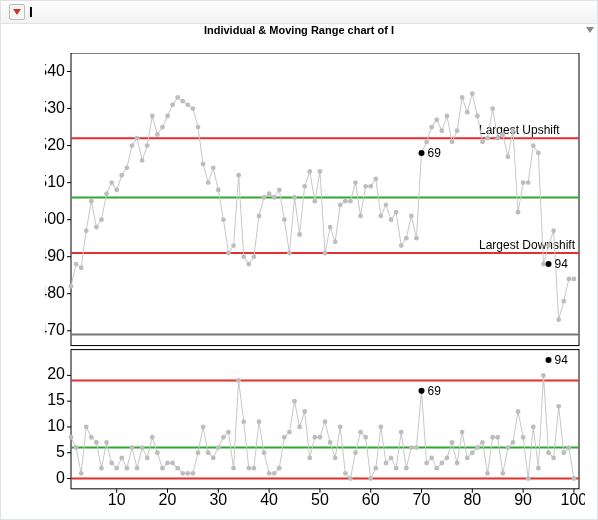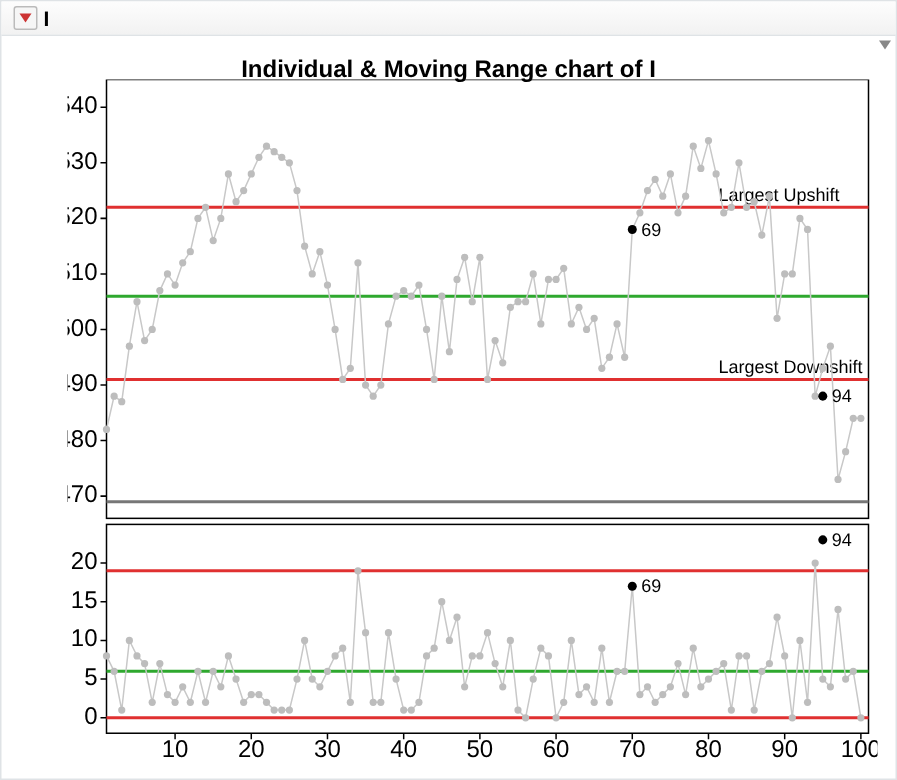--- a/index.html
+++ b/index.html
@@ -3,21 +3,21 @@
 <meta charset="utf-8">
 <style>
   html,body{margin:0;padding:0;font-family:Arial,Helvetica,sans-serif;background:#fff}
   .outer{width:598px;height:520px;background:#fff;border:1px solid #dfe3e6;box-sizing:border-box;position:relative}
   .titlebar{height:22px;display:flex;align-items:center;gap:4px;padding:0 8px;border-bottom:1px solid #dfe3e6;background:linear-gradient(#fdfdfd,#f2f2f2)}
   .triangle-wrap{width:14px;height:14px;border:1px solid #bbb;border-radius:2px;display:flex;align-items:center;justify-content:center;background:#f6f6f6;color:#c33}
   .triangle-wrap svg{display:block}
   .tlabel{font-weight:bold;font-size:14px}
   .right-handle{position:absolute;right:2px;top:24px;width:10px;height:14px}
   .right-handle svg{display:block}
-  .title{font-weight:bold;font-size:16px;text-align:center;margin:14px 0 2px}
+  .title{font-weight:bold;font-size:11px;text-align:center;margin:0 0 2px}
   .plotwrap{position:absolute;left:44px;right:12px;top:52px;bottom:10px}
   svg.plot{width:100%;height:100%}
   .yaxis-label{font-size:12px}
   .annot{font-size:12px;fill:#000}
   .tick{stroke:#000;stroke-width:1}
   .pt{fill:#bdbdbd}
   .ptline{stroke:#c8c8c8;stroke-width:1;fill:none}
   .lim-red{stroke:#e03030;stroke-width:2}
   .lim-green{stroke:#2ea82e;stroke-width:2}
   .lim-grey{stroke:#777;stroke-width:2}

